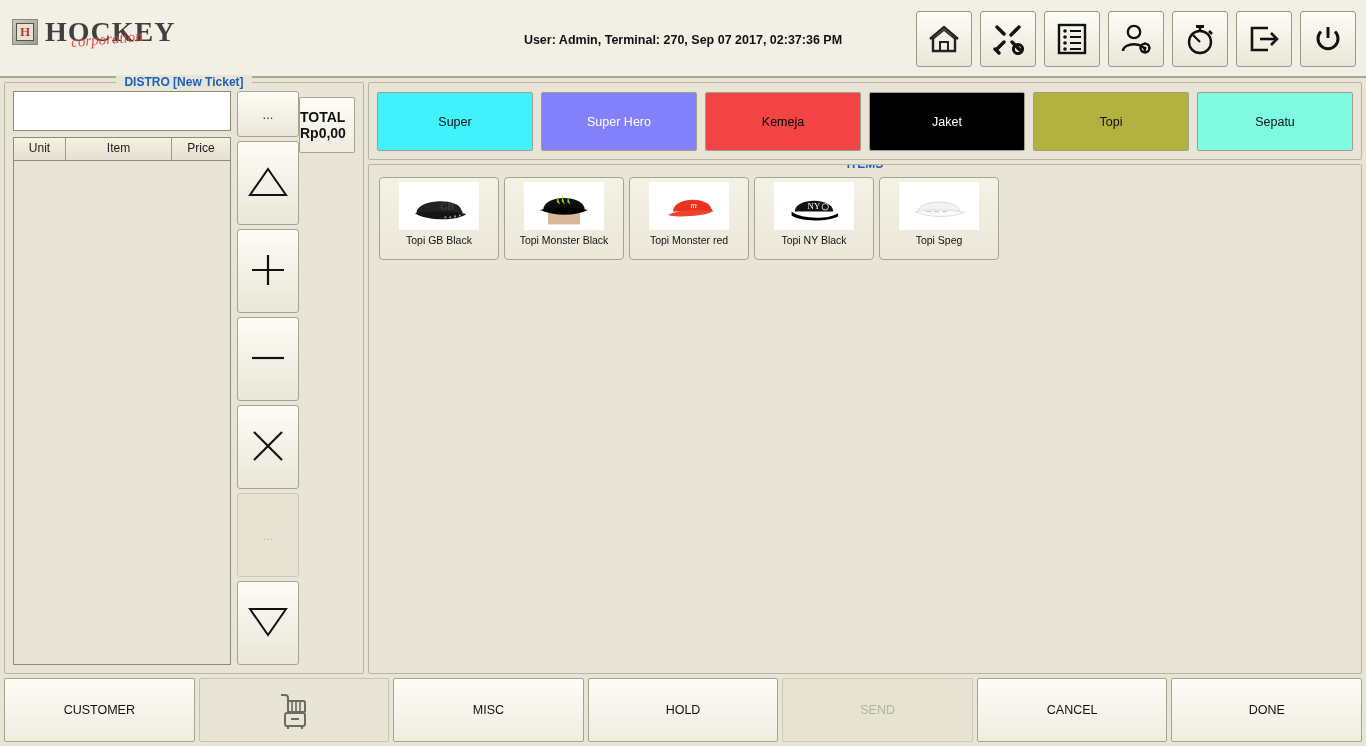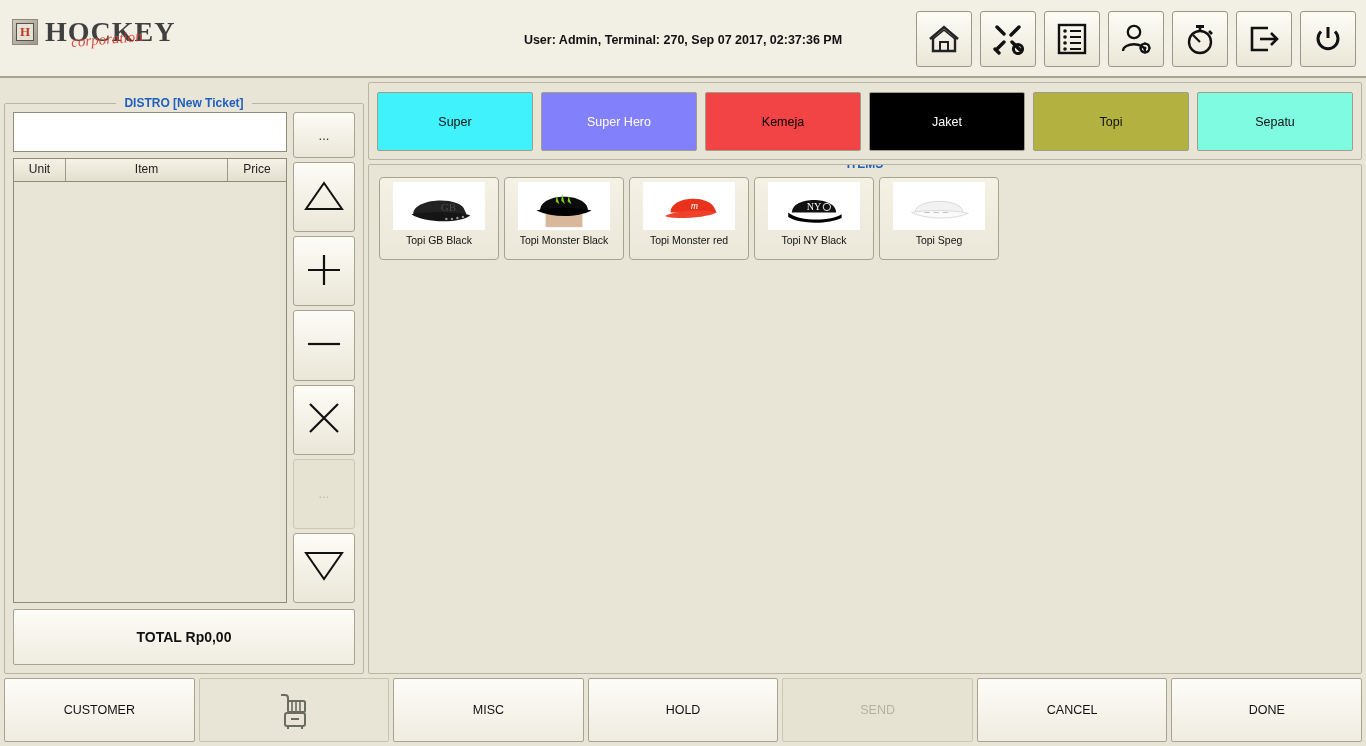--- a/index.html
+++ b/index.html
@@ -96,21 +96,21 @@
     pointer-events: none;
   }
   .gb-title span { background: #e8e5d6; padding: 0 8px; }
 
   
   .left-col {
     width: 360px; flex: 0 0 360px;
     display: flex; flex-direction: column;
     min-height: 0;
   }
-  .ticket-box { flex: 1 1 auto; padding: 8px; display: flex; flex-direction: column; min-height: 0; margin-top: 21px; }
+  .ticket-box { flex: 1 1 auto; padding: 8px; display: flex; flex-direction: row; min-height: 0; }
   .ticket-inner { display: flex; gap: 6px; flex: 1 1 auto; min-height: 0; }
   .ticket-left { flex: 1 1 auto; display: flex; flex-direction: column; min-width: 0; }
   .ticket-input {
     height: 40px; width: 100%;
     background: #ffffff;
     border: 1px solid #8e8b7a;
     font-size: 13px; padding: 0 6px;
     font-family: "Liberation Sans", sans-serif;
     color: #111;
   }
@@ -175,21 +175,21 @@
   .item-card {
     width: 120px; height: 83px;
     background: linear-gradient(180deg,#f4f1e5 0%,#ebe8da 100%);
     border: 1px solid #a6a391;
     border-radius: 4px;
     padding: 4px;
     display: flex; flex-direction: column; align-items: center;
     cursor: pointer;
   }
   .item-thumb {
-    width: 92px; height: 48px;
+    width: 80px; height: 48px;
     background: #ffffff;
     display: flex; align-items: center; justify-content: center;
     overflow: hidden;
   }
   .item-thumb svg { display: block; }
   .item-label {
     margin-top: 4px;
     font-size: 10.5px; color: #111; text-align: center;
     line-height: 12px; white-space: nowrap;
     overflow: hidden; text-overflow: ellipsis; width: 110px;

